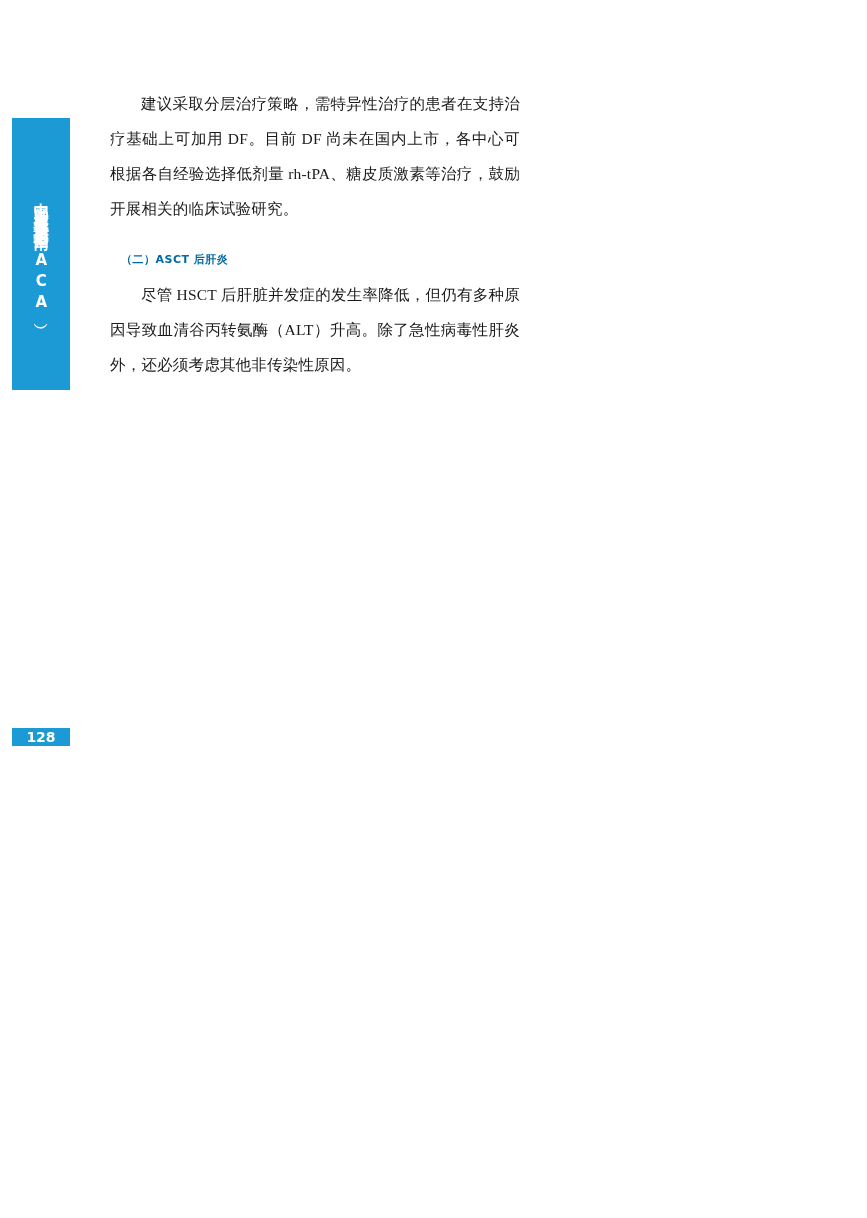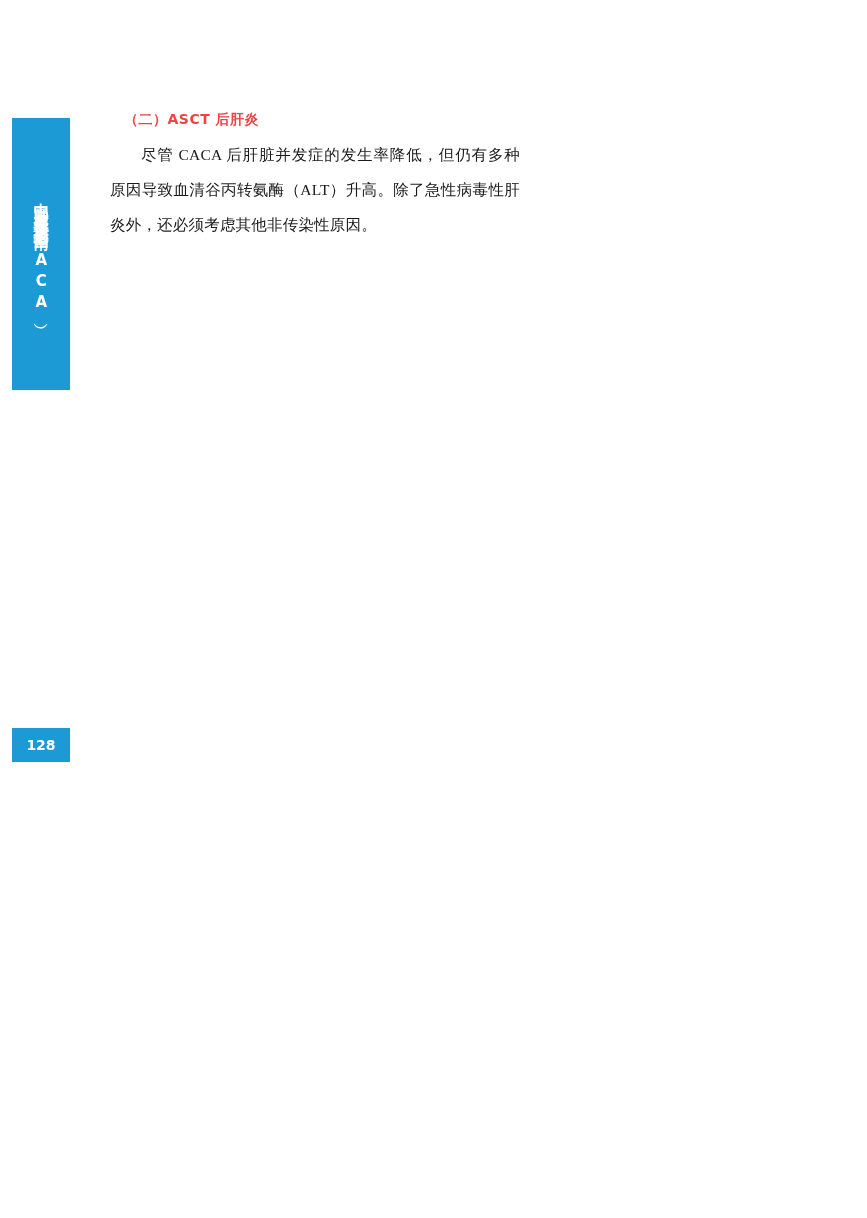--- a/index.html
+++ b/index.html
@@ -39,21 +39,21 @@
     text-align: center;
     white-space: nowrap;
   }
 
   
   .page-num {
     position: absolute;
     left: 12px;
     top: 728px;
     width: 58px;
-    height: 34px;
+    height: 18px;
     background: #1b9ad6;
     color: #ffffff;
     font-family: "DejaVu Sans", sans-serif;
     font-size: 14px;
     font-weight: bold;
     display: flex;
     align-items: center;
     justify-content: center;
     text-align: center;
   }
@@ -73,33 +73,34 @@
     text-align: justify;
     text-justify: inter-ideograph;
     letter-spacing: 0.2px;
   }
   p.indent {
     text-indent: 2em;
   }
   h2.section {
     margin: 16px 0 0 0;
     font-family: "DejaVu Sans", sans-serif;
-    font-size: 14px;
+    font-size: 11px;
     line-height: 35px;
-    color: #ef4444;
+    color: #0369a1;
     font-weight: bold;
     letter-spacing: 0.5px;
     text-indent: 1em;
   }
 </style>
 </head>
 <body>
 
 <div class="side-tab">
   <span class="side-tab-text">中国肿瘤整合诊治技术指南（CACA）</span>
 </div>
 
 <div class="page-num">128</div>
 
 <div class="text-column">
+  <p class="body indent">建议采取分层治疗策略，需特异性治疗的患者在支持治疗基础上可加用 DF。目前 DF 尚未在国内上市，各中心可根据各自经验选择低剂量 rh-tPA、糖皮质激素等治疗，鼓励开展相关的临床试验研究。</p>
   <h2 class="section">（二）ASCT 后肝炎</h2>
-  <p class="body indent">尽管 CACA 后肝脏并发症的发生率降低，但仍有多种原因导致血清谷丙转氨酶（ALT）升高。除了急性病毒性肝炎外，还必须考虑其他非传染性原因。</p>
+  <p class="body indent">尽管 HSCT 后肝脏并发症的发生率降低，但仍有多种原因导致血清谷丙转氨酶（ALT）升高。除了急性病毒性肝炎外，还必须考虑其他非传染性原因。</p>
 </div>
 
 </body></html>

